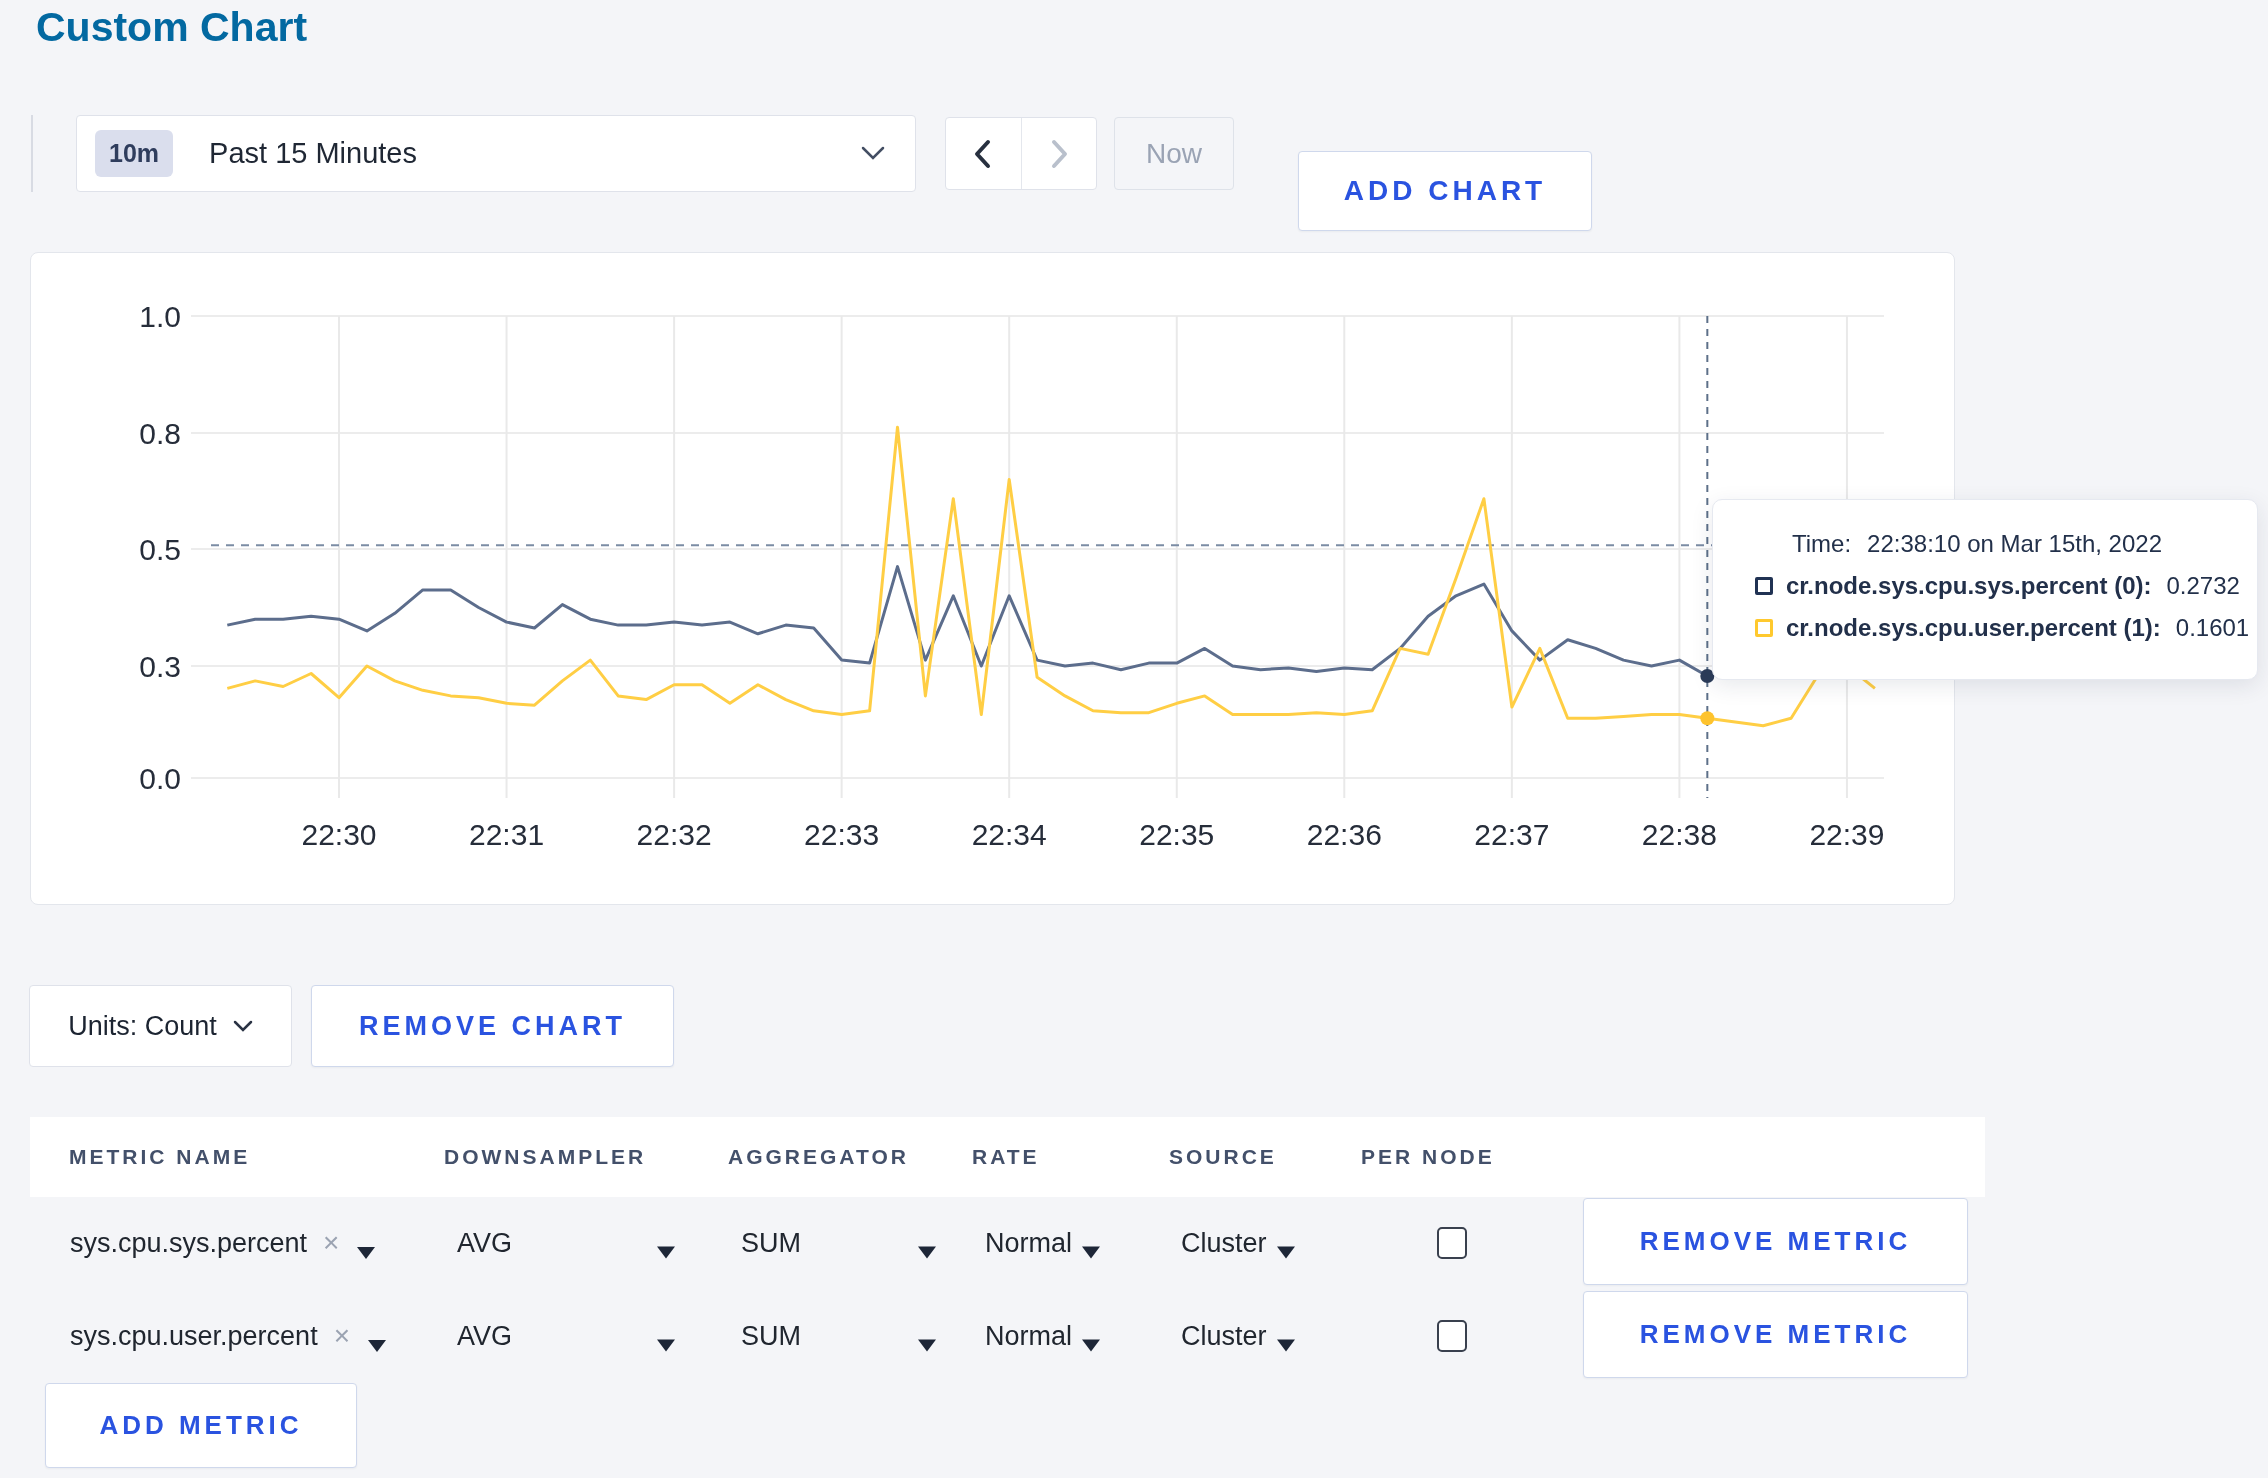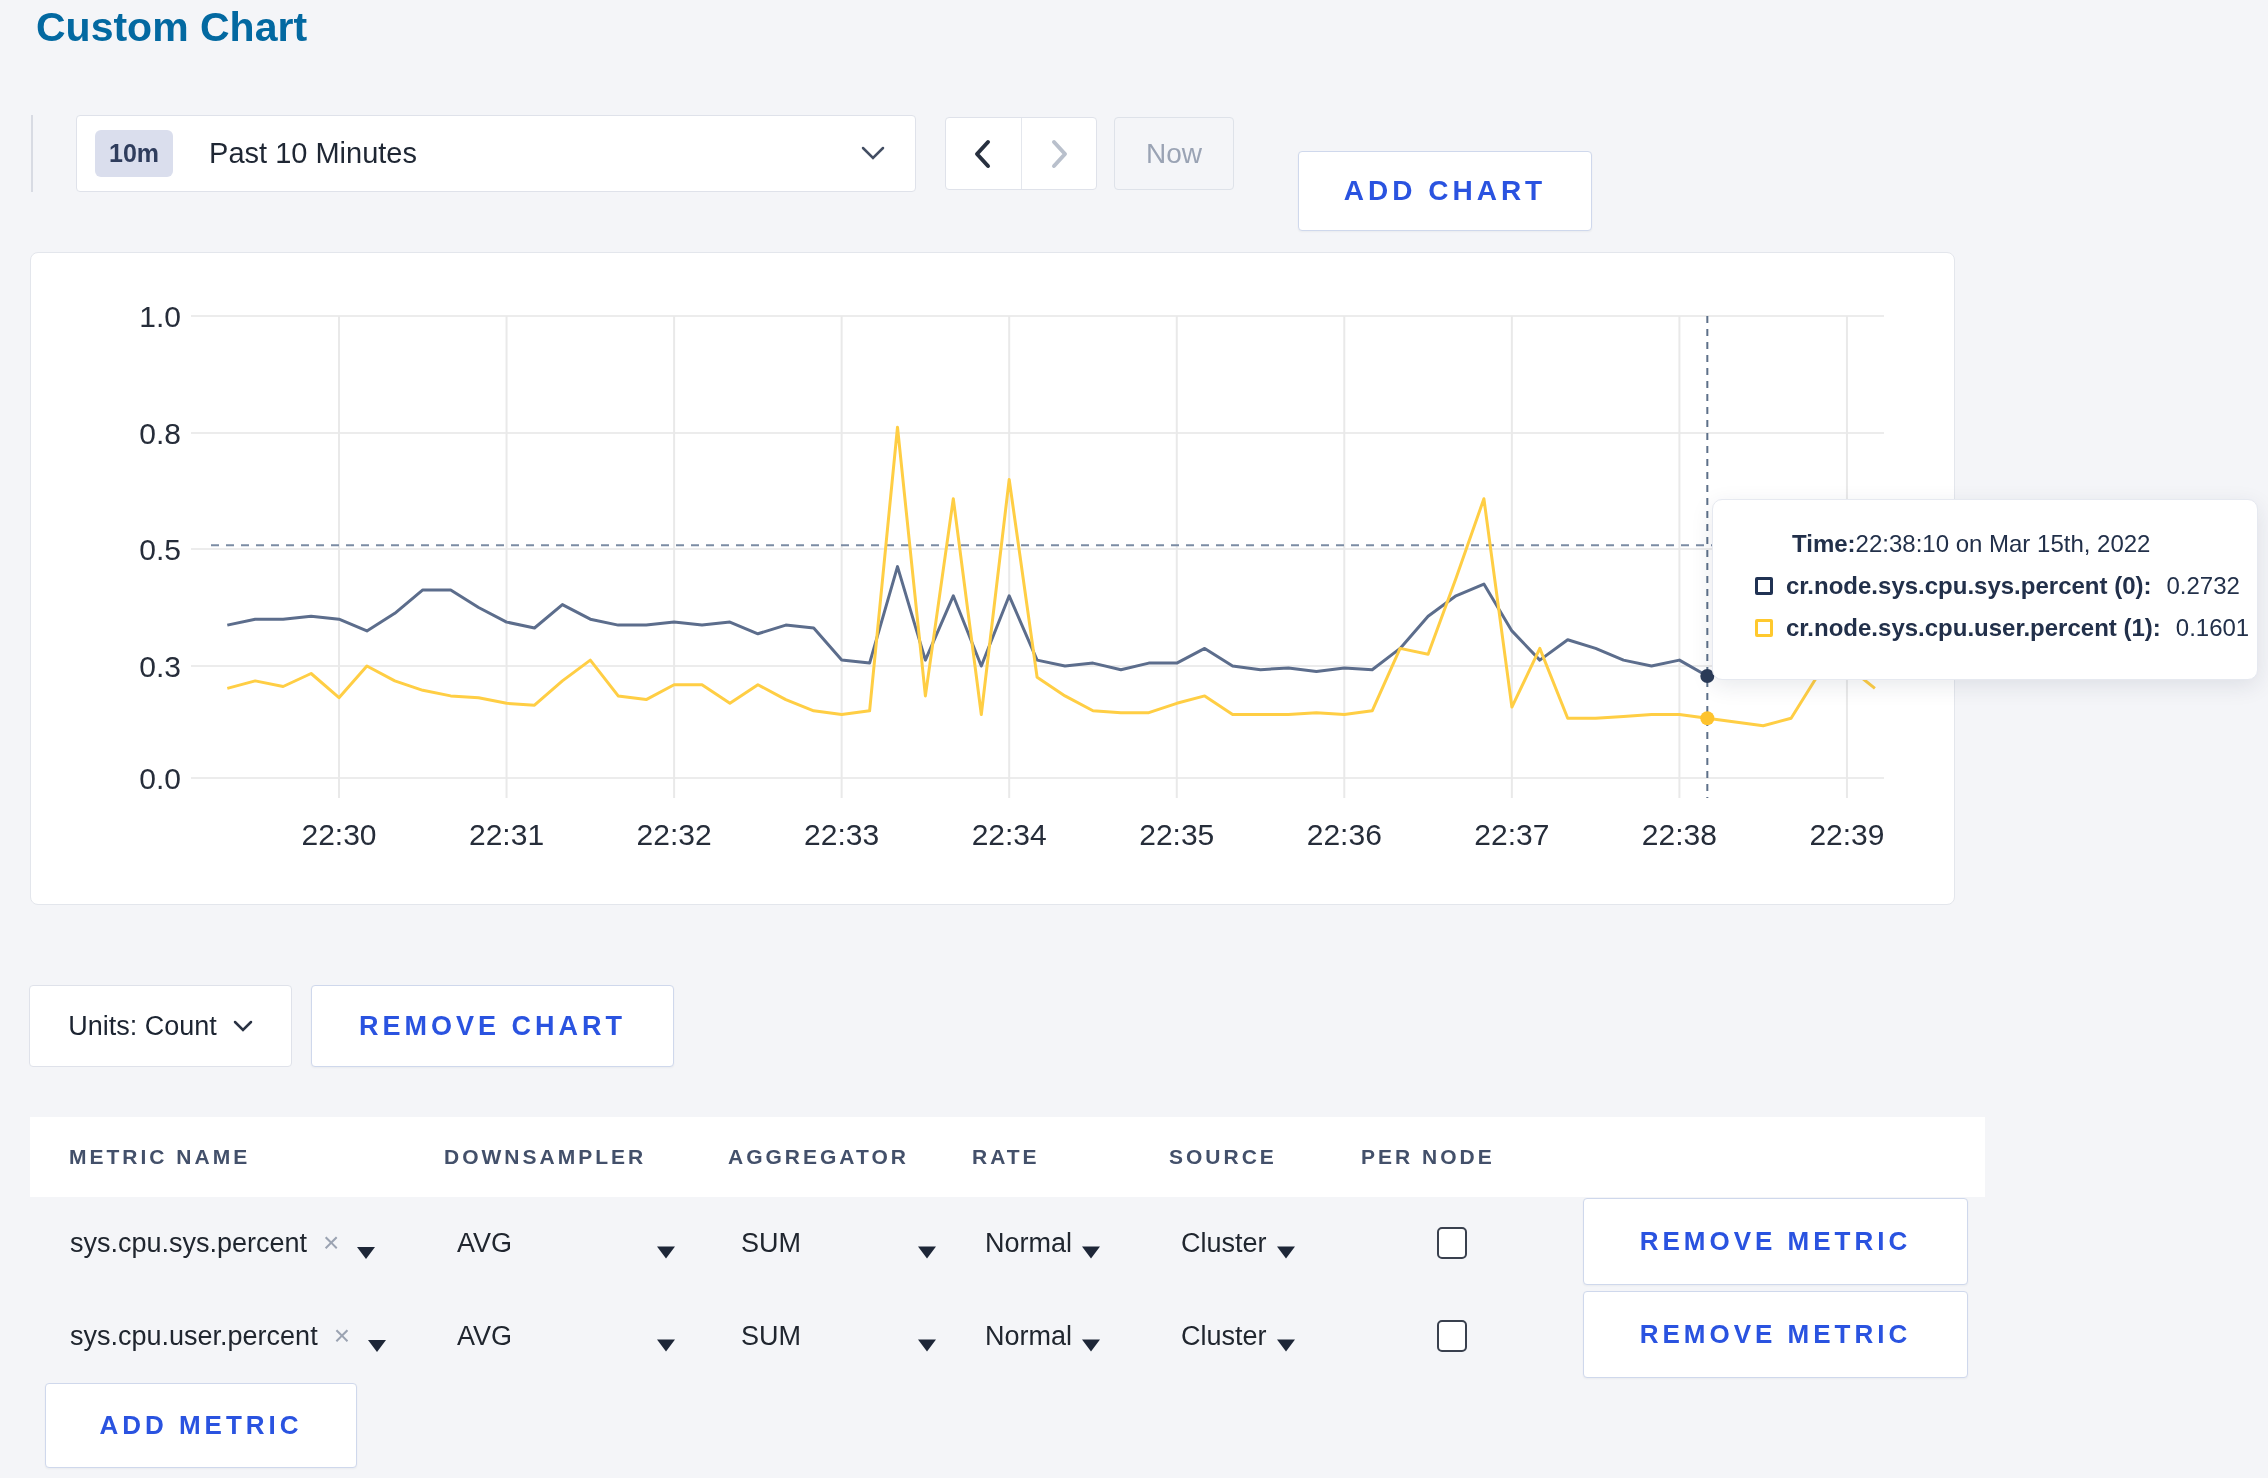--- a/index.html
+++ b/index.html
@@ -66,21 +66,21 @@
 
   
   .chart-tooltip {
     left:1712px; top:499px; width:546px; height:181px;
     background:#fff; border:1px solid #e6e9f0; border-radius:10px;
     box-shadow:0 6px 22px rgba(25,35,70,.10);
     padding:30px 0 0 42px; font-size:24px; color:#22304a; z-index:5;
   }
   .tt-row { display:flex; align-items:center; margin-bottom:14px; }
   .tt-time { padding-left:37px; }
-  .tt-label { font-weight:700; }
+  .tt-label { font-weight:400; margin-right:16px; }
   .tt-swatch {
     width:18px; height:18px; border:3.5px solid #203253; border-radius:2px;
     margin-right:13px; flex:none; background:#fff;
   }
   .tt-name { font-weight:700; margin-right:15px; white-space:nowrap; }
   .tt-val { white-space:nowrap; }
 
   
   .units-box {
     left:29px; top:985px; width:263px; height:82px;
@@ -127,21 +127,21 @@
 </style>
 </head>
 <body>
 
 <h1 class="abs page-title">Custom Chart</h1>
 
 <div class="abs toolbar-divider"></div>
 
 <div class="abs tw-dropdown">
   <span class="tw-badge">10m</span>
-  <span class="tw-label">Past 10 Minutes</span>
+  <span class="tw-label">Past 15 Minutes</span>
   <svg class="tw-chevron" width="24" height="16" viewBox="0 0 24 16">
     <polyline points="2,2 12,12 22,2" fill="none" stroke="#434e63" stroke-width="2.5" stroke-linecap="round"></polyline>
   </svg>
 </div>
 
 <div class="abs pager">
   <button class="pager-btn">
     <svg width="30" height="34" viewBox="0 0 30 34">
       <polyline points="20,5 9,17 20,29" fill="none" stroke="#27303f" stroke-width="4" stroke-linecap="round" stroke-linejoin="round"></polyline>
     </svg>

